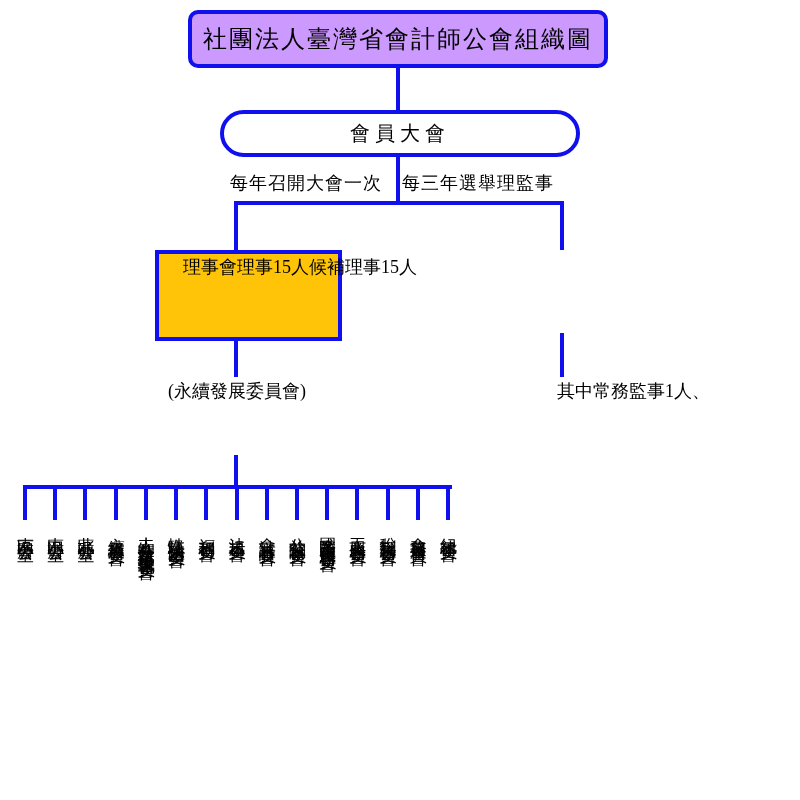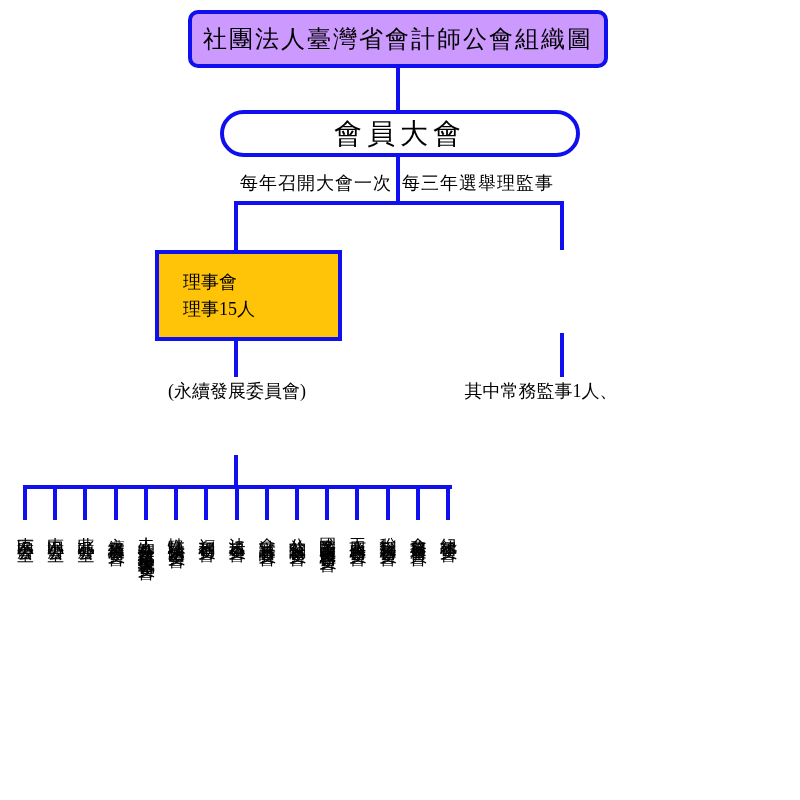--- a/index.html
+++ b/index.html
@@ -23,46 +23,46 @@
     display:flex;align-items:center;justify-content:center;
   }
   .title-box span{font-size:24px;letter-spacing:2px;white-space:nowrap;}
 
   
   .stadium{
     position:absolute;left:220px;top:110px;width:352px;height:39px;
     background:#ffffff;border:4px solid var(--c-line,#1010ee);border-radius:25px;
     display:flex;align-items:center;justify-content:center;
   }
-  .stadium span{font-size:28px;letter-spacing:5px;white-space:nowrap;}
+  .stadium span{font-size:20px;letter-spacing:5px;white-space:nowrap;}
 
   .branch-label{
     position:absolute;top:171px;font-size:18px;letter-spacing:1px;
     text-align:center;white-space:nowrap;
   }
-  .branch-label.left{left:227px;width:178px;font-family:Liberation Mono, monospace;}
+  .branch-label.left{left:217px;width:178px;font-family:Liberation Mono, monospace;}
   .branch-label.right{left:388px;width:180px;}
 
   
   .org-box{
     position:absolute;top:250px;height:83px;width:155px;
     border:4px solid var(--c-line,#1010ee);
-    display:flex;flex-direction:column;justify-content:center;
+    display:flex;
     padding-left:24px;
   }
   .org-box.board{left:155px;background:var(--c-board_fill,#ffc408);}
   .org-box.supervisor{left:482px;background:var(--c-supervisor_fill,#ff99cc);}
   .org-box span{display:block;font-size:18px;line-height:27px;white-space:nowrap;}
 
   .note{
     position:absolute;top:379px;width:250px;text-align:center;
     font-size:18px;line-height:25px;white-space:nowrap;
   }
   .note.left{left:112px;}
-  .note.right{left:416px;}
+  .note.right{left:460px;text-align:right;}
   .note span{display:block;}
 
   
   .committee-col{
     position:absolute;top:489px;width:28px;
     display:flex;flex-direction:column;align-items:center;
   }
   .committee-col .stub{width:4px;height:31px;background:var(--c-line,#1010ee);}
   .committee-col .vtext{
     margin-top:4px;
@@ -93,20 +93,21 @@
   <div class="stadium">
     <span>會員大會</span>
   </div>
 
   <div class="branch-label left">每年召開大會一次</div>
   <div class="branch-label right">每三年選舉理監事</div>
 
   <div class="org-box board">
     <span>理事會</span>
     <span>理事15人</span>
+    <span>候補理事15人</span>
   </div>
 
 
   <div class="note left">
     <span>(永續發展委員會)</span>
   </div>
   <div class="note right">
     <span>其中常務監事1人、</span>
   </div>
 

